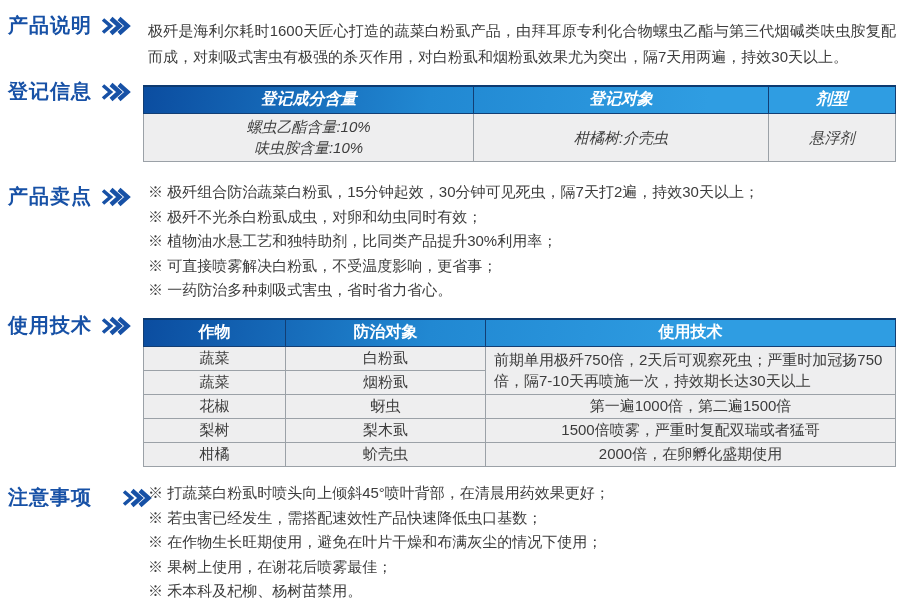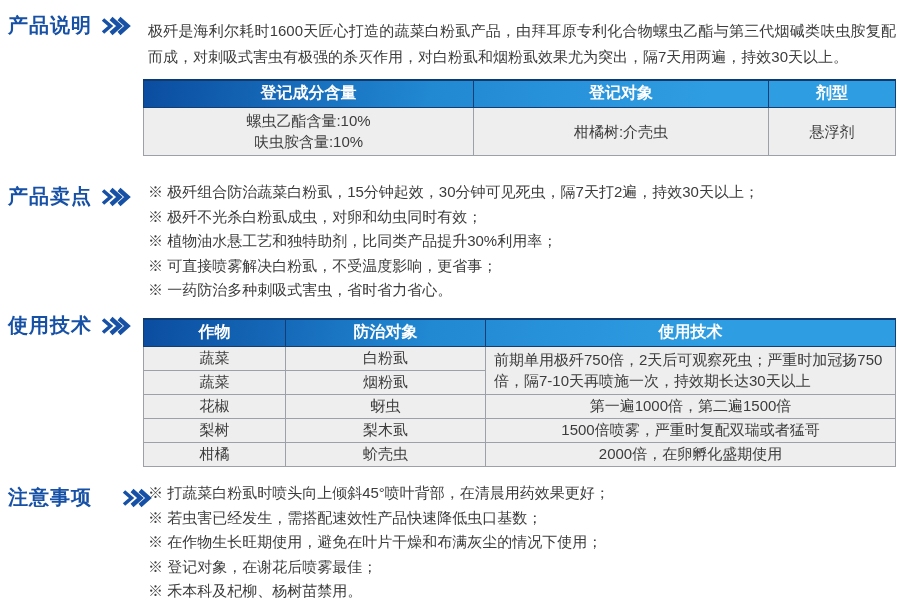--- a/index.html
+++ b/index.html
@@ -94,21 +94,29 @@
   <div class="section-title" style="top:12px;text-align:right;">
     <span>产品说明</span>
     <svg class="chevrons" width="30" height="20" viewBox="0 0 30 20">
       <path d="M2 3.5 L9.5 10 L2 16.5" stroke-width="3.6"></path>
       <path d="M10 2.5 L18.5 10 L10 17.5" stroke-width="4.4"></path>
       <path d="M18 2.5 L26.5 10 L18 17.5" stroke-width="4.4"></path>
     </svg>
   </div>
   <div class="body-text" style="left:148px; top:18px; width:748px;">极歼是海利尔耗时1600天匠心打造的蔬菜白粉虱产品，由拜耳原专利化合物螺虫乙酯与第三代烟碱类呋虫胺复配而成，对刺吸式害虫有极强的杀灭作用，对白粉虱和烟粉虱效果尤为突出，隔7天用两遍，持效30天以上。</div>
 
-  <table class="info reg-table" style="left:143px; top:79px; width:752px;">
+  <div class="section-title" style="top:78px;">
+    <span>登记信息</span>
+    <svg class="chevrons" width="30" height="20" viewBox="0 0 30 20">
+      <path d="M2 3.5 L9.5 10 L2 16.5" stroke-width="3.6"></path>
+      <path d="M10 2.5 L18.5 10 L10 17.5" stroke-width="4.4"></path>
+      <path d="M18 2.5 L26.5 10 L18 17.5" stroke-width="4.4"></path>
+    </svg>
+  </div>
+  <table class="info reg-table" style="left:143px; top:85px; width:752px;font-style:italic;">
     <colgroup>
         <col style="width:330px">
         <col style="width:295px">
         <col style="width:127px">
       </colgroup>
     <thead>
       <tr>
         <th>登记成分含量</th>
         <th>登记对象</th>
         <th>剂型</th>
@@ -196,17 +204,17 @@
     <svg class="chevrons" width="30" height="20" viewBox="0 0 30 20">
       <path d="M2 3.5 L9.5 10 L2 16.5" stroke-width="3.6"></path>
       <path d="M10 2.5 L18.5 10 L10 17.5" stroke-width="4.4"></path>
       <path d="M18 2.5 L26.5 10 L18 17.5" stroke-width="4.4"></path>
     </svg>
   </div>
   <div class="bullet-list" style="left:148px; top:481px; width:760px;">
     <div>※ 打蔬菜白粉虱时喷头向上倾斜45°喷叶背部，在清晨用药效果更好；</div>
     <div>※ 若虫害已经发生，需搭配速效性产品快速降低虫口基数；</div>
     <div>※ 在作物生长旺期使用，避免在叶片干燥和布满灰尘的情况下使用；</div>
-    <div>※ 登记对象，在谢花后喷雾最佳；</div>
+    <div>※ 果树上使用，在谢花后喷雾最佳；</div>
     <div>※ 禾本科及杞柳、杨树苗禁用。</div>
   </div>
 
 </div>
 
 </body></html>

